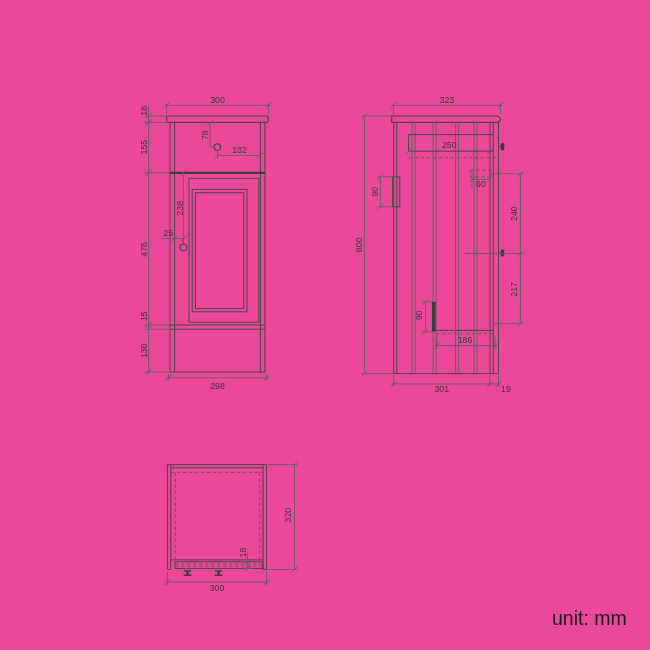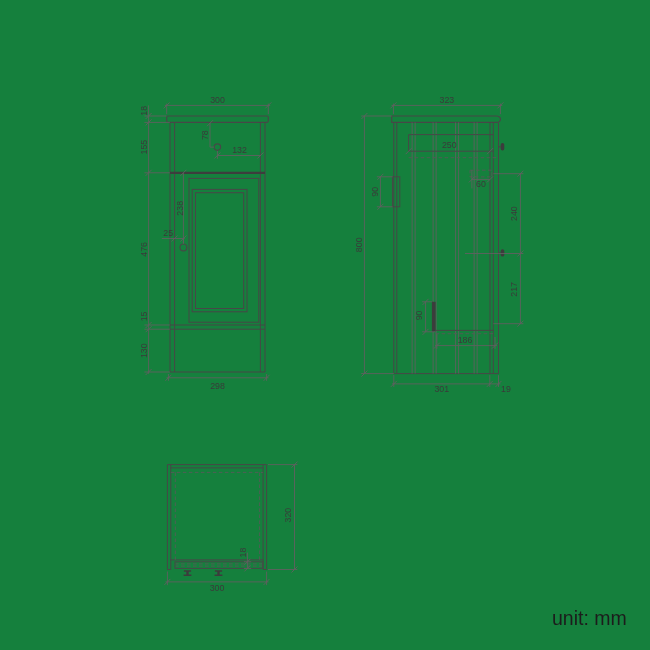--- a/index.html
+++ b/index.html
@@ -1,16 +1,16 @@
 <!DOCTYPE html>
 <html><head>
 <meta charset="utf-8">
 <style>
   html,body{margin:0;padding:0;background:#ffffff;}
-  .canvas{position:relative;width:650px;height:650px;background:#15803d;overflow:hidden;
+  .canvas{position:relative;width:650px;height:650px;background:#ec4899;overflow:hidden;
           font-family:"Liberation Sans", sans-serif;}
   svg{display:block;}
   svg text{font-family:"Liberation Sans", sans-serif;font-size:8.8px;fill:#3a3a3a;}
   text.unit{font-size:19.5px;fill:#1c1c1c;}
   .ol{stroke:#474747;stroke-width:1;fill:none;}          
   .ol2{stroke:#474747;stroke-width:1.15;fill:none;}      
   .thk{stroke:#3d3d3d;stroke-width:2.3;fill:none;}       
   .dl{stroke:#606060;stroke-width:0.9;fill:none;}        
   .dsh{stroke:#585858;stroke-width:0.85;fill:none;stroke-dasharray:3.6 2.4;}
   .fill-dark{fill:#3c3c3c;stroke:none;}

